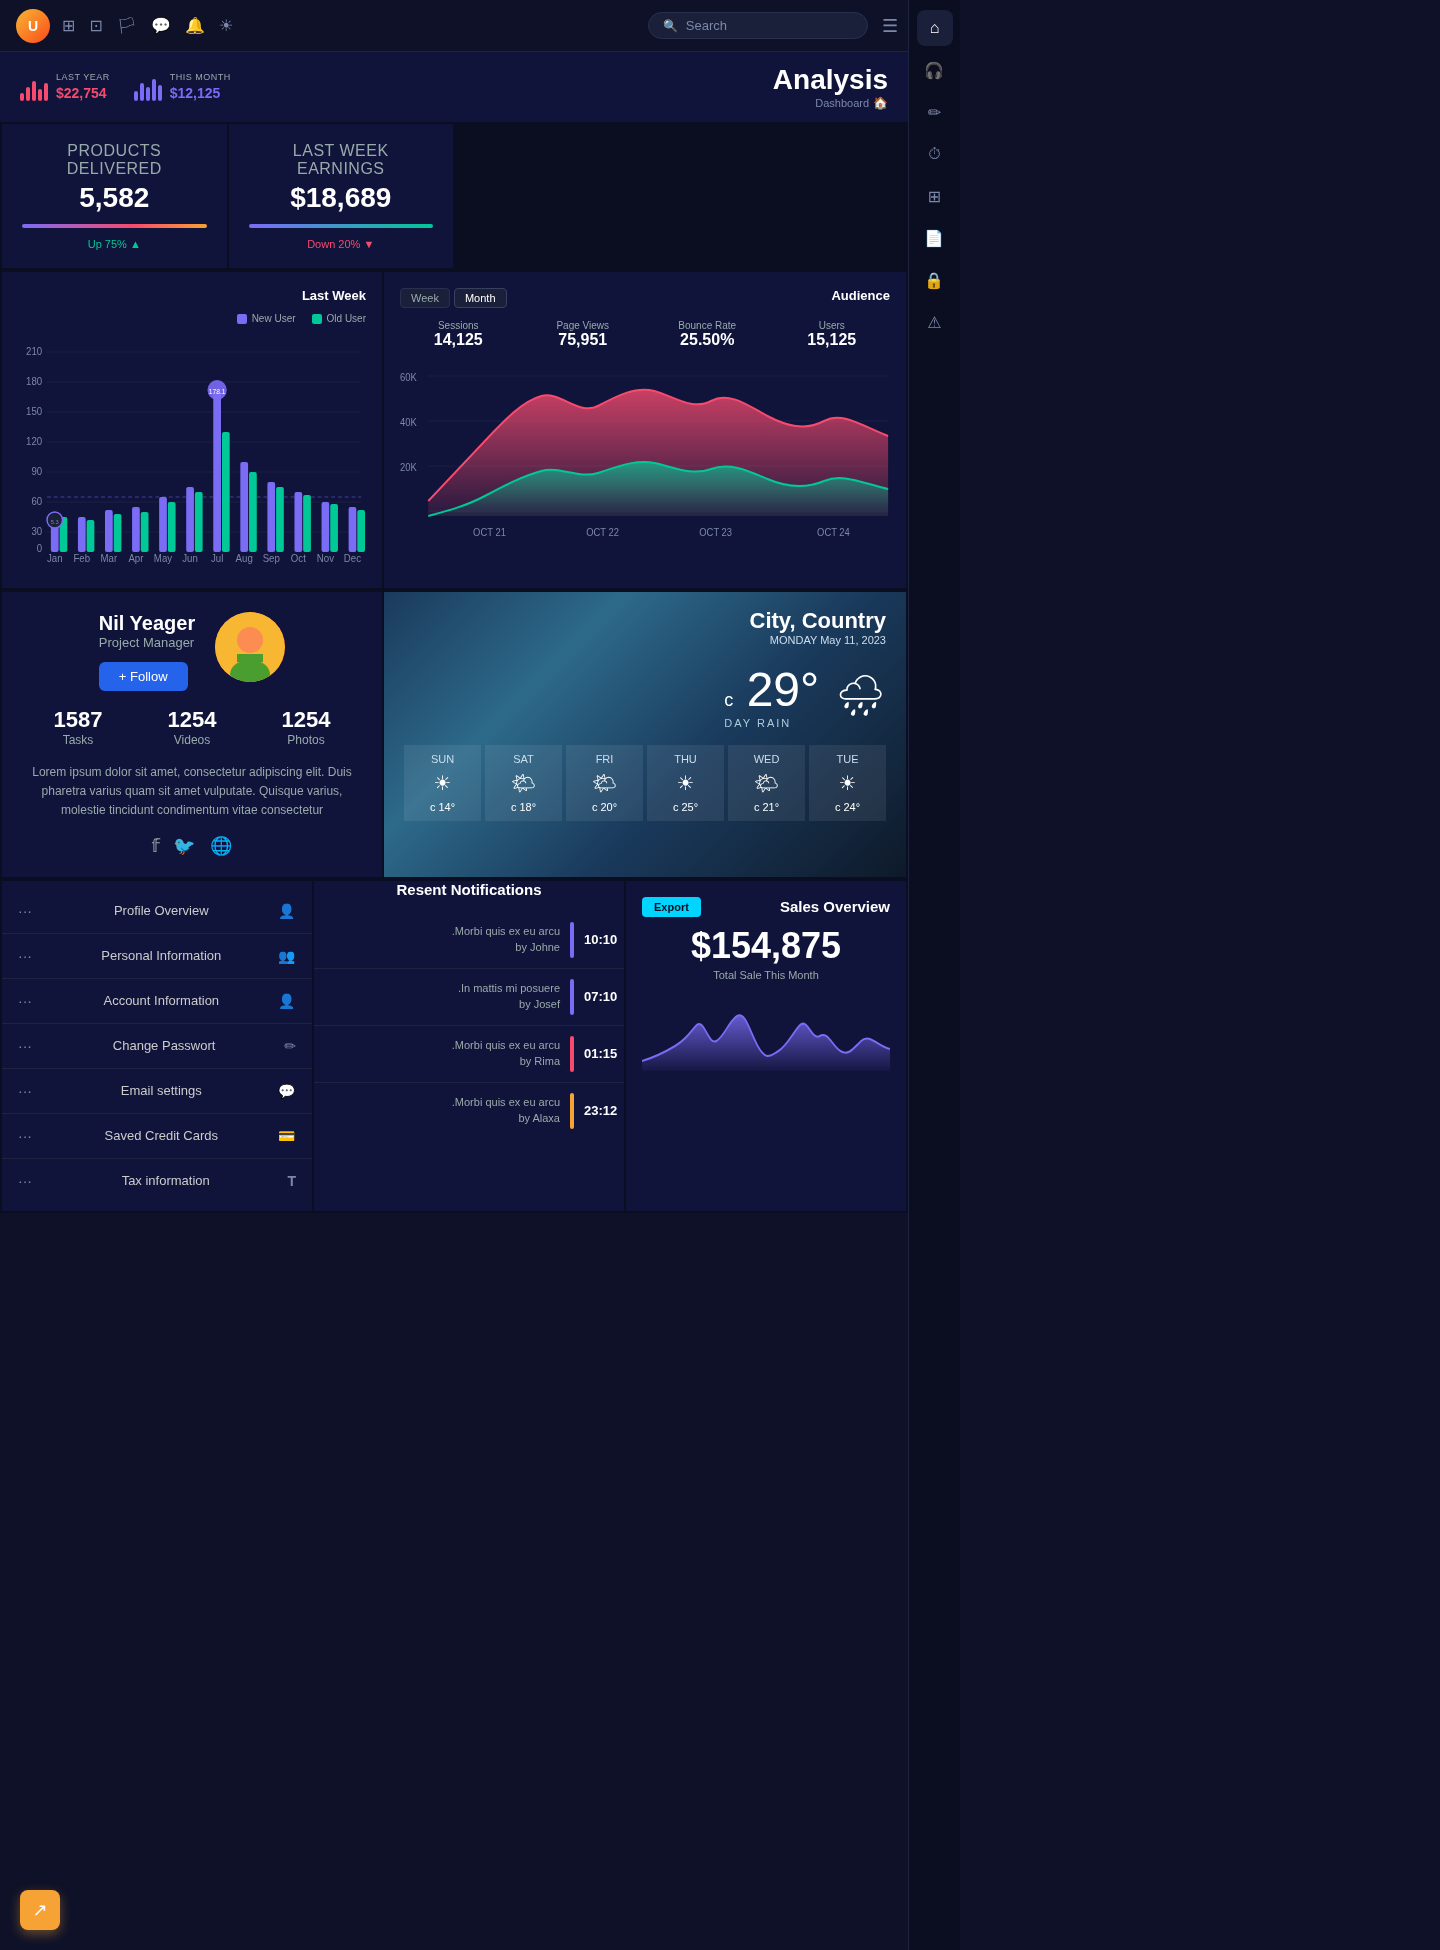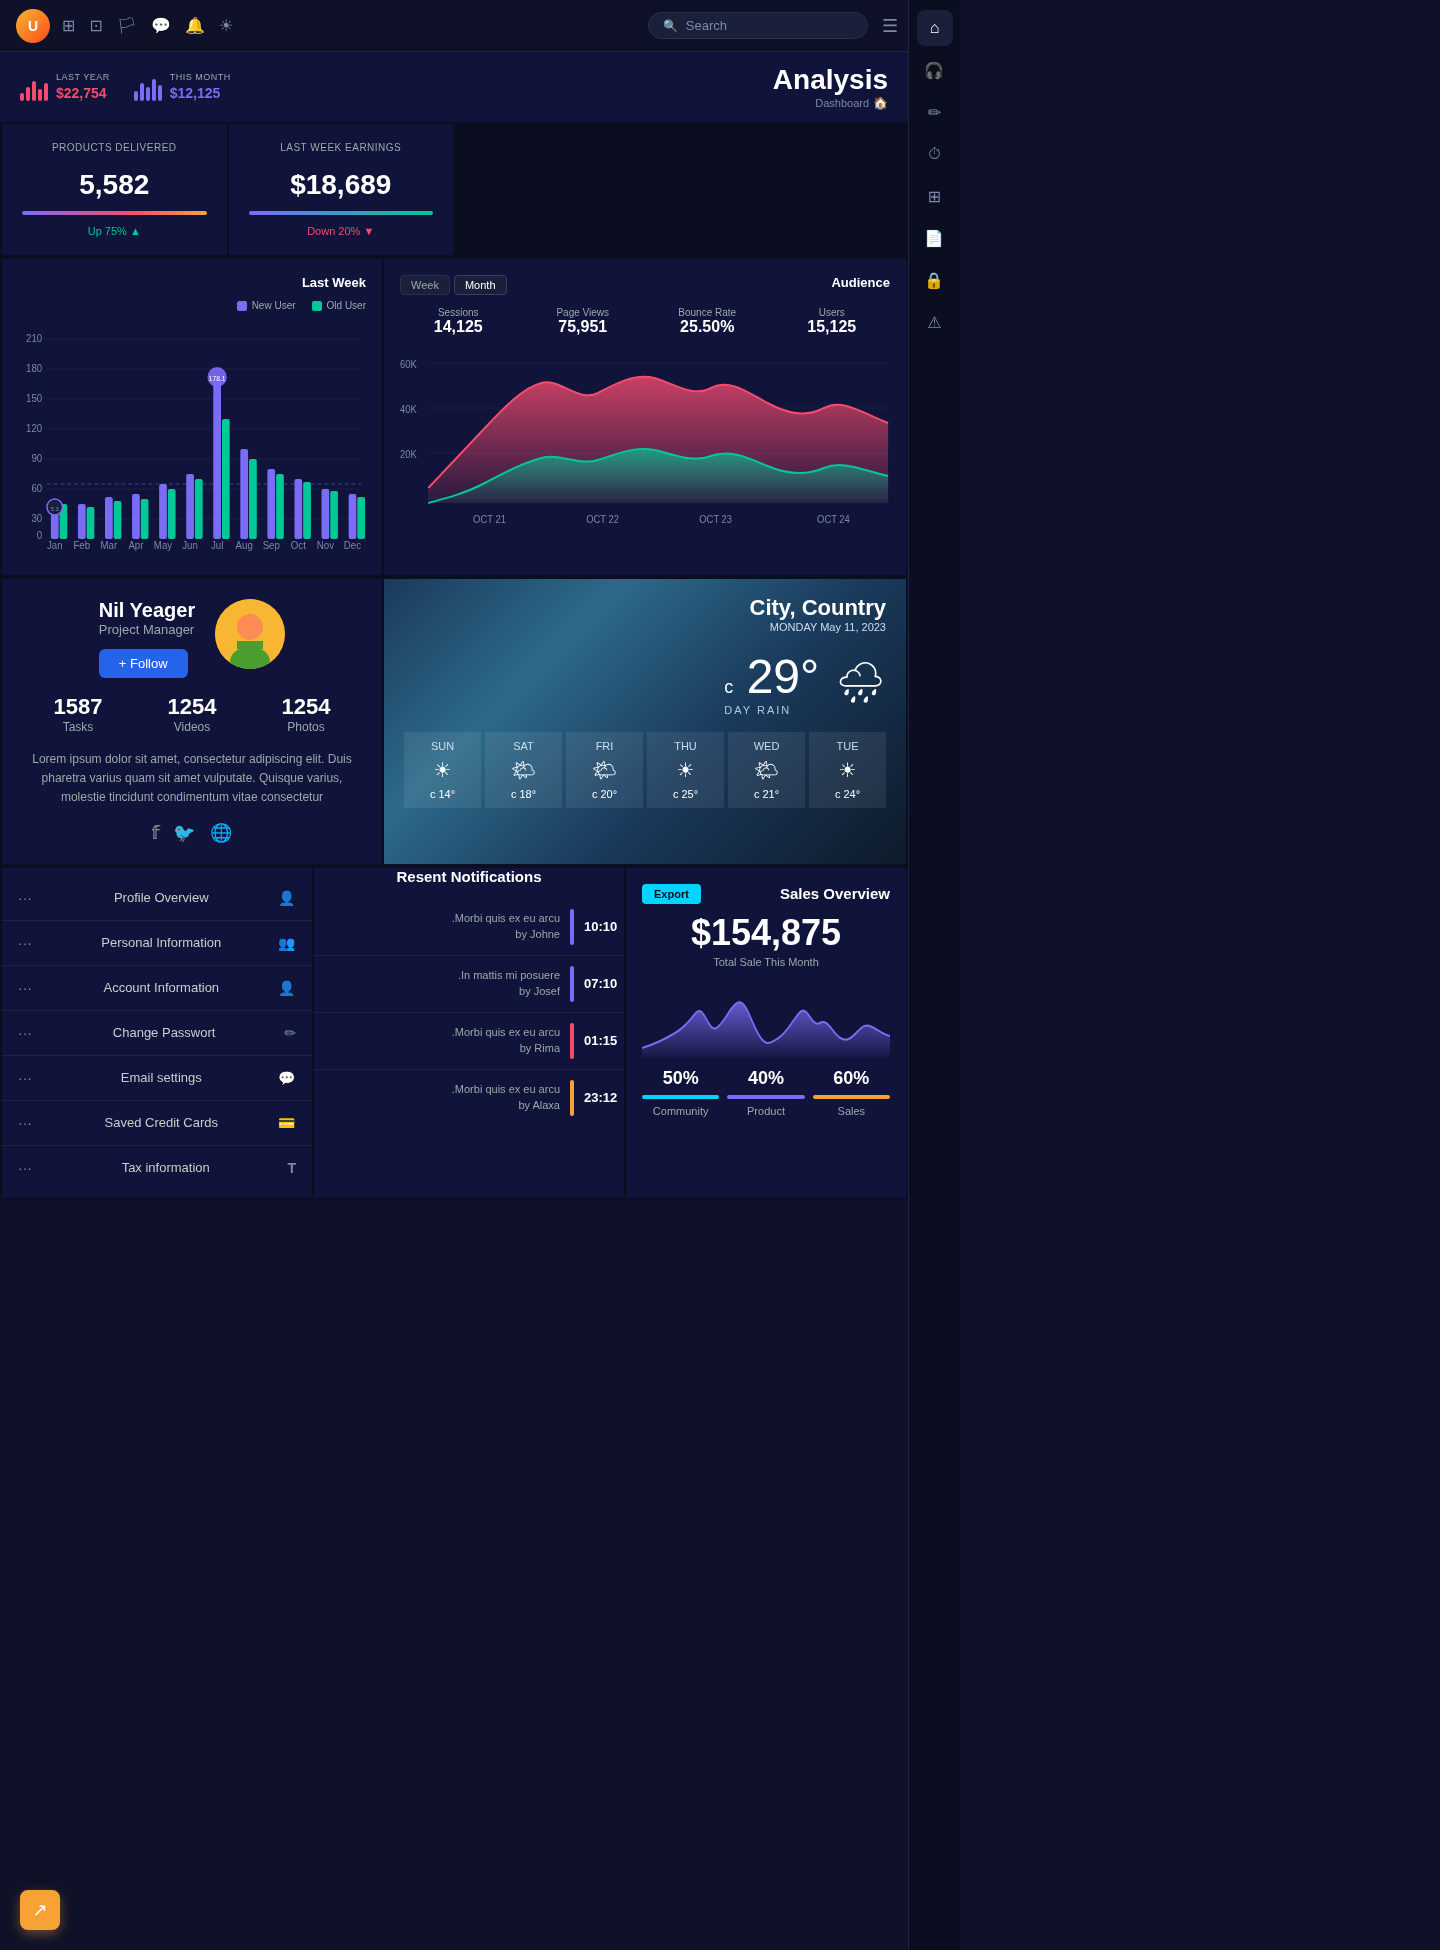--- a/index.html
+++ b/index.html
@@ -118,21 +118,21 @@
     .kpi-row {
       display: grid; grid-template-columns: repeat(4, 1fr);
       gap: 2px; padding: 2px;
       background: #0b0e20;
     }
     .kpi-card {
       background: #10133a;
       padding: 18px 20px;
       text-align: center;
     }
-    .kpi-card .kpi-label { font-size: 10px; color: #9aa; text-transform: uppercase; letter-spacing: 0.5px; margin-bottom: 16px; }
+    .kpi-card .kpi-label { font-size: 16px; color: #9aa; text-transform: uppercase; letter-spacing: 0.5px; margin-bottom: 4px; }
     .kpi-card .kpi-value { font-size: 28px; font-weight: 700; color: #fff; margin-bottom: 10px; }
     .kpi-card .kpi-bar {
       height: 4px; border-radius: 2px; margin-bottom: 10px;
       background: linear-gradient(90deg, #7b6cf6 0%, #f74b6e 60%, #f7a234 100%);
     }
     .kpi-card .kpi-bar.green {
       background: linear-gradient(90deg, #7b6cf6 0%, #00c896 100%);
     }
     .kpi-card .kpi-bar.orange {
       background: linear-gradient(90deg, #7b6cf6 0%, #f7a234 100%);
@@ -759,36 +759,19 @@
           <defs>
             <linearGradient id="purpleGrad" x1="0" y1="0" x2="0" y2="1">
               <stop offset="0%" stop-color="#7b6cf6" stop-opacity="0.8"></stop>
               <stop offset="100%" stop-color="#7b6cf6" stop-opacity="0.05"></stop>
             </linearGradient>
           </defs>
           <path d="M0,70 C20,65 30,60 40,55 C50,50 55,45 65,35 C75,25 80,55 90,50 C100,45 105,30 115,25 C125,20 130,40 140,55 C150,70 155,65 165,60 C175,55 180,45 190,35 C200,25 205,50 215,45 C225,40 230,55 240,60 C250,65 255,58 265,50 C275,42 285,55 300,58 L300,80 L0,80 Z" fill="url(#purpleGrad)"></path>
           <path d="M0,70 C20,65 30,60 40,55 C50,50 55,45 65,35 C75,25 80,55 90,50 C100,45 105,30 115,25 C125,20 130,40 140,55 C150,70 155,65 165,60 C175,55 180,45 190,35 C200,25 205,50 215,45 C225,40 230,55 240,60 C250,65 255,58 265,50 C275,42 285,55 300,58" fill="none" stroke="#7b6cf6" stroke-width="2"></path>
         </svg>
       </div>
-      <div class="sales-breakdown">
-        <div class="breakdown-item">
-          <div class="breakdown-pct">50%</div>
-          <div class="breakdown-bar" style="background:#00d4ff;"></div>
-          <div class="breakdown-label">Community</div>
-        </div>
-        <div class="breakdown-item">
-          <div class="breakdown-pct">40%</div>
-          <div class="breakdown-bar" style="background:#7b6cf6;"></div>
-          <div class="breakdown-label">Product</div>
-        </div>
-        <div class="breakdown-item">
-          <div class="breakdown-pct">60%</div>
-          <div class="breakdown-bar" style="background:#f7a234;"></div>
-          <div class="breakdown-label">Sales</div>
-        </div>
-      </div>
     </div>
 
   </div>
 
 </div>
 
 <div class="bottom-btn">↗</div>
 
 </body></html>

